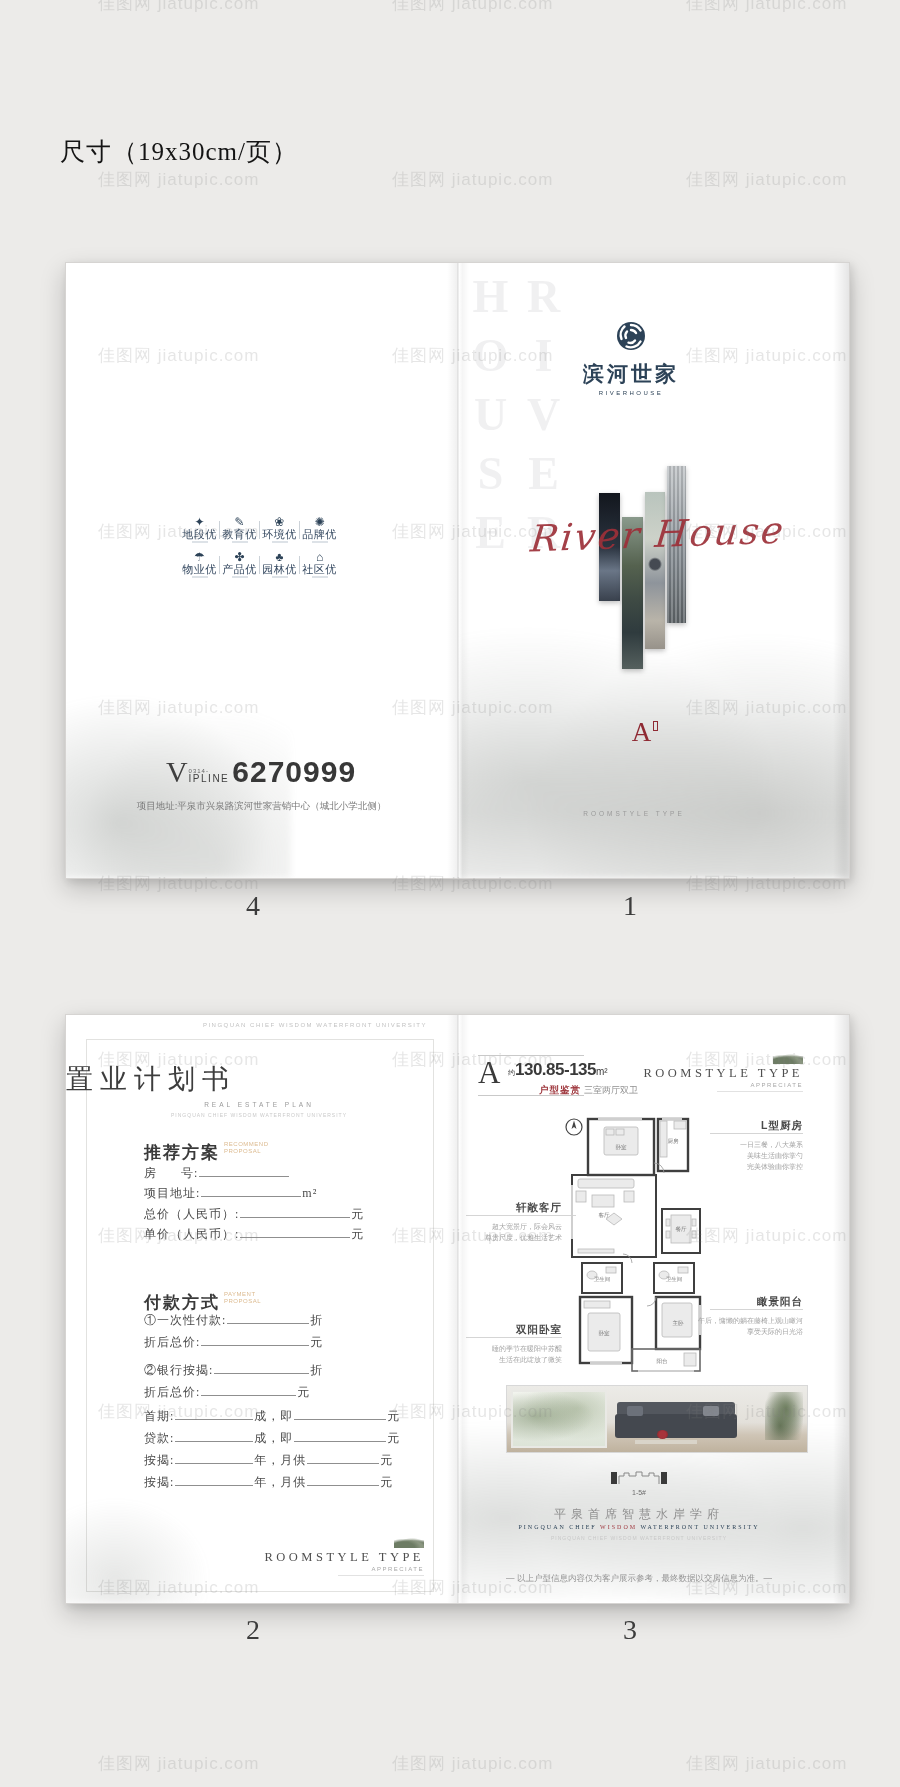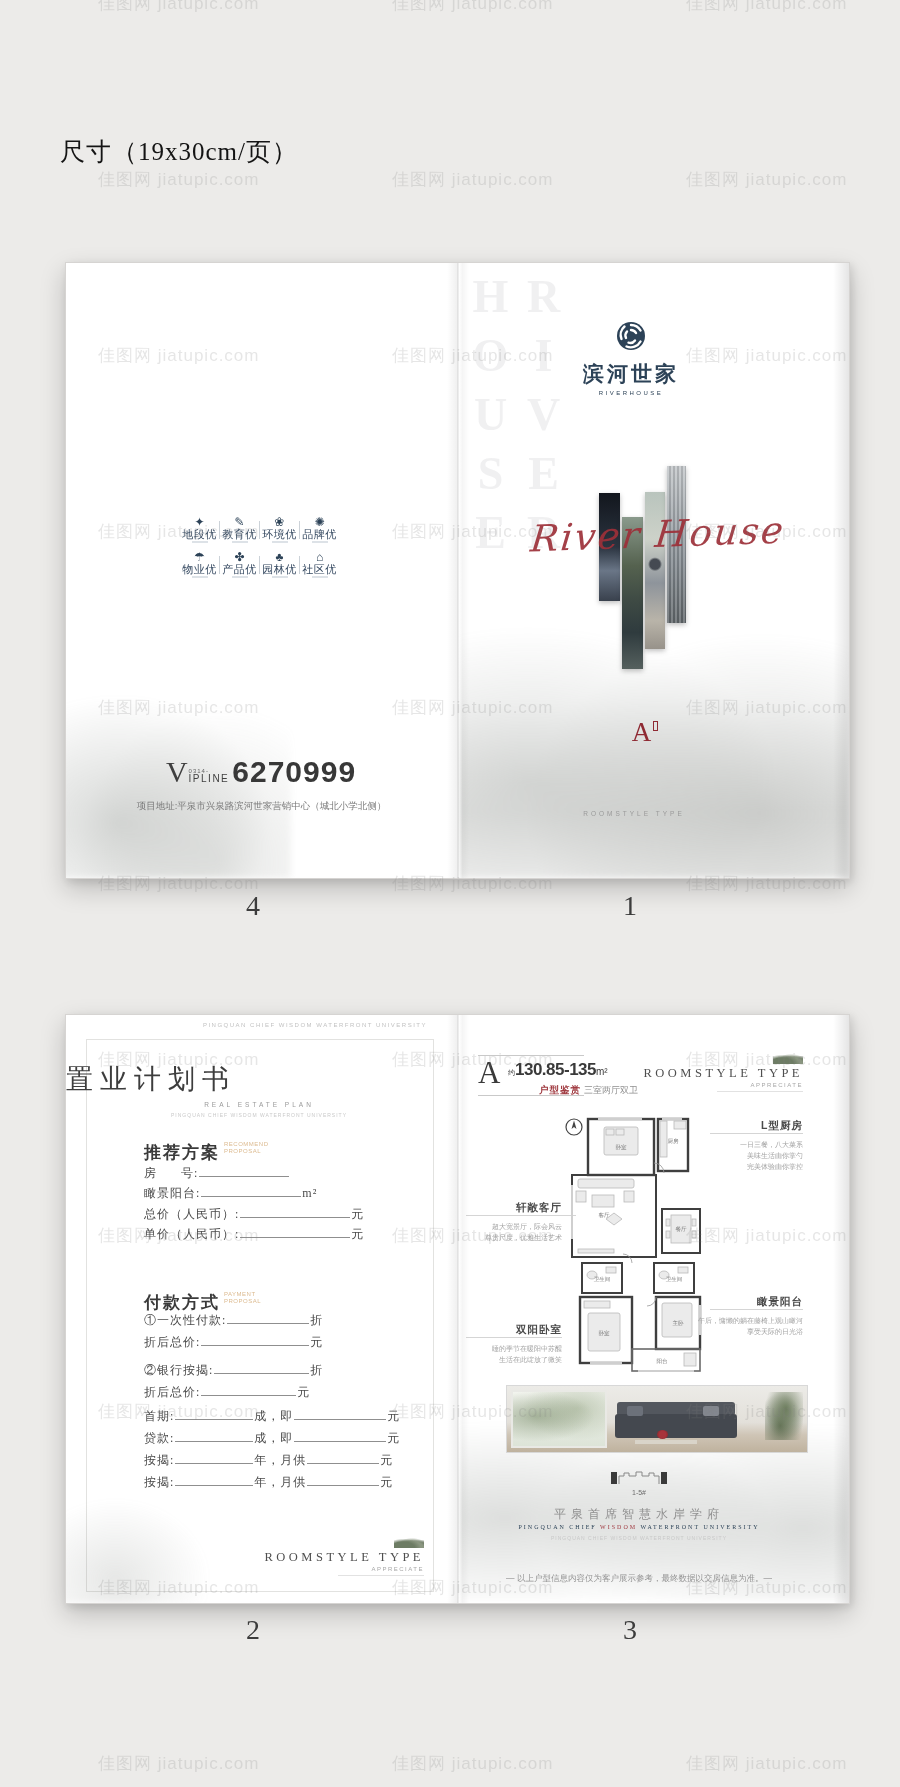--- a/index.html
+++ b/index.html
@@ -259,21 +259,21 @@
   <div class="page pg-l">
     <div class="p2-caption">PINGQUAN CHIEF WISDOM WATERFRONT UNIVERSITY</div>
     <div class="p2-frame"></div>
     <div class="trees trees-p2"></div>
     <div class="p2-title">置业计划书</div>
     <div class="p2-sub">REAL ESTATE PLAN</div>
     <div class="p2-sub2">PINGQUAN CHIEF WISDOM WATERFRONT UNIVERSITY</div>
     <div id="form-sections">
         <div class="sec-h" style="top: 126px;"><span>推荐方案</span><span class="sec-h-en">RECOMMEND PROPOSAL</span></div>
         <div class="form-row" style="top: 150px;"><span>房</span><span class="spacer" style="width: 24px;"></span><span>号:</span><span class="blank" style="width: 90px;"></span></div>
-        <div class="form-row" style="top: 170px;"><span>瞰景阳台:</span><span class="blank" style="width: 100px;"></span><span>m²</span></div>
+        <div class="form-row" style="top: 170px;"><span>项目地址:</span><span class="blank" style="width: 100px;"></span><span>m²</span></div>
         <div class="form-row" style="top: 191px;"><span>总价（人民币）:</span><span class="blank" style="width: 110px;"></span><span>元</span></div>
         <div class="form-row" style="top: 211px;"><span>单价（人民币）:</span><span class="blank" style="width: 110px;"></span><span>元</span></div>
         <div class="sec-h" style="top: 276px;"><span>付款方式</span><span class="sec-h-en">PAYMENT PROPOSAL</span></div>
         <div class="form-row" style="top: 297px;"><span>①一次性付款:</span><span class="blank" style="width: 82px;"></span><span>折</span></div>
         <div class="form-row" style="top: 319px;"><span>折后总价:</span><span class="blank" style="width: 108px;"></span><span>元</span></div>
         <div class="form-row" style="top: 347px;"><span>②银行按揭:</span><span class="blank" style="width: 95px;"></span><span>折</span></div>
         <div class="form-row" style="top: 369px;"><span>折后总价:</span><span class="blank" style="width: 95px;"></span><span>元</span></div>
         <div class="form-row" style="top: 393px;"><span>首期:</span><span class="blank" style="width: 78px;"></span><span>成，即</span><span class="blank" style="width: 92px;"></span><span>元</span></div>
         <div class="form-row" style="top: 415px; text-align: center;"><span>贷款:</span><span class="blank" style="width: 78px;"></span><span>成，即</span><span class="blank" style="width: 92px;"></span><span>元</span></div>
         <div class="form-row" style="top: 437px;"><span>按揭:</span><span class="blank" style="width: 78px;"></span><span>年，月供</span><span class="blank" style="width: 72px;"></span><span>元</span></div>

